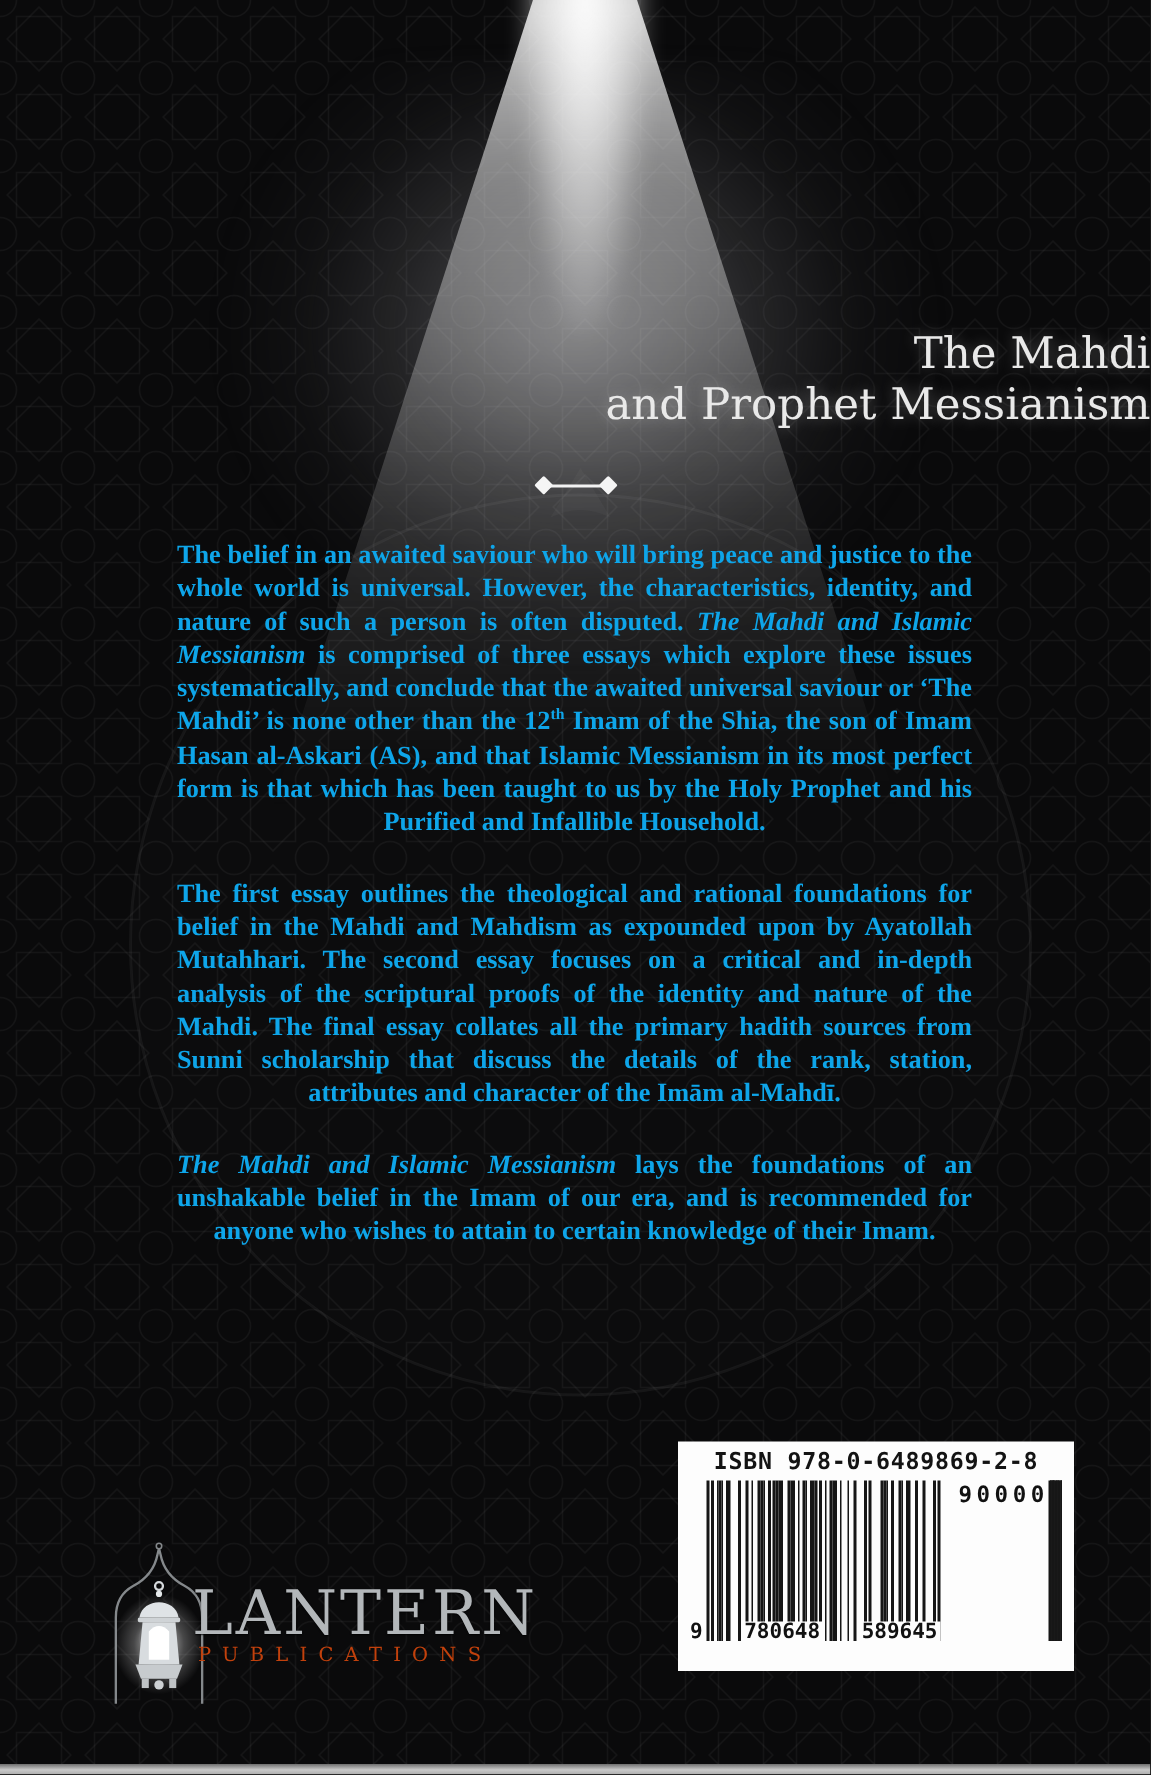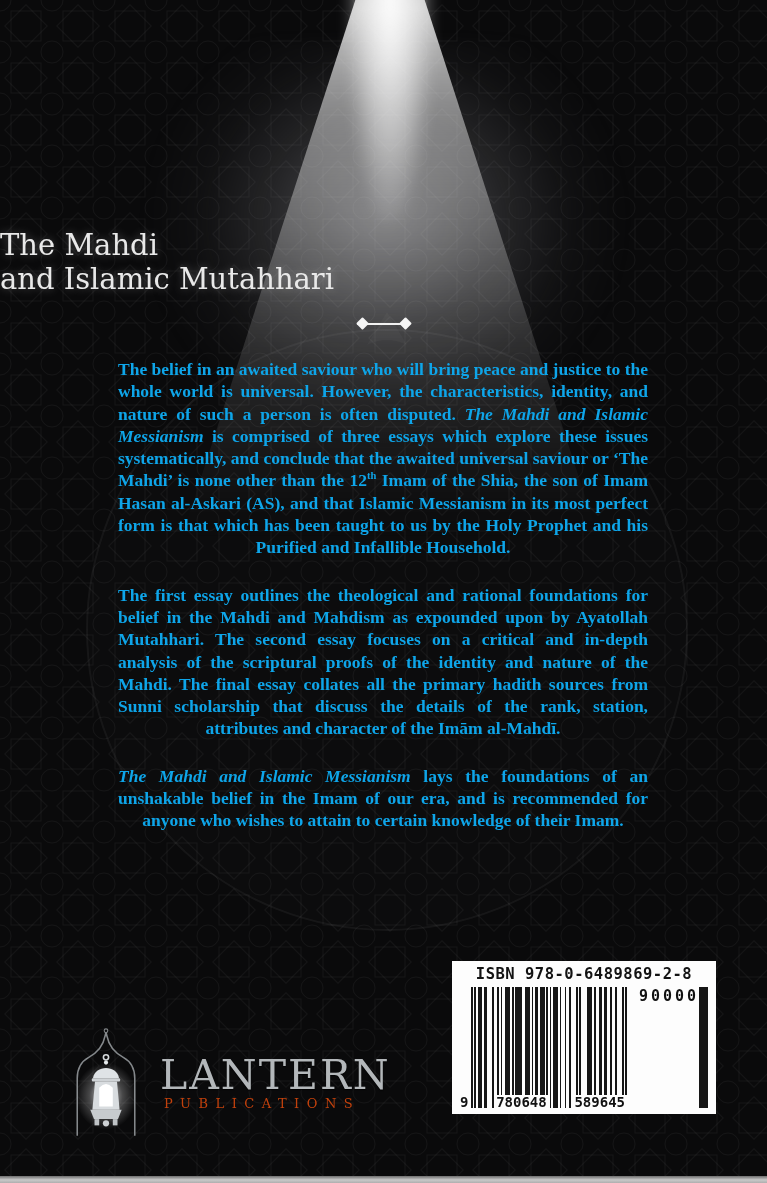--- a/index.html
+++ b/index.html
@@ -25,22 +25,22 @@
     filter:blur(20px); pointer-events:none;
   }
   .beam-core{
     position:absolute; left:347px; top:-50px; width:86px; height:270px;
     background:radial-gradient(ellipse at 50% 18%, rgba(255,255,255,0.98) 0%,
       rgba(255,255,255,0.45) 45%, rgba(255,255,255,0) 75%);
     filter:blur(7px); pointer-events:none;
   }
   
   .title-block{
-    position:absolute; left:0; top:228px; width:100%;
-    text-align:left; color:#e9e9e9;
+    position:absolute; left:0; top:218px; width:100%;
+    text-align:right; color:#e9e9e9;
     font-family:"DejaVu Serif","Liberation Serif",serif;
     font-size:29px; line-height:34px;
     text-shadow:0 0 10px rgba(255,255,255,0.30);
   }
   .divider{
     position:absolute; left:0; top:319px; width:100%;
     display:flex; justify-content:center; align-items:center;
   }
   .divider .line{width:38px; height:2px; background:#f2f2f2;}
   .divider .dia{width:9px; height:9px; background:#f5f5f5; transform:rotate(45deg); border-radius:1px;}
@@ -52,21 +52,21 @@
     font-weight:bold; font-size:17.5px; line-height:22.3px;
     text-align:justify; text-align-last:center;
   }
   .body-text p{margin:0 0 25px 0;}
   .body-text p:last-child{margin-bottom:0;}
   .it{font-style:italic;}
   .sup{vertical-align:super; font-size:0.6em; line-height:0;}
   
   .barcode-box{
     position:absolute; left:452px; top:961px; width:264px; height:153px;
-    background:#fdfdfd; box-sizing:border-box; padding:3px 9px 6px 9px;
+    background:#fdfdfd; box-sizing:border-box; padding:3px 9px 20px 9px;
     display:flex; flex-direction:column;
   }
   .isbn-line{
     font-family:"DejaVu Sans Mono", monospace; font-weight:bold;
     font-size:15.5px; color:#131313; text-align:center; letter-spacing:0.5px;
     height:21px; line-height:21px; white-space:nowrap;
   }
   .bars-row{flex:1; display:flex; align-items:stretch;}
   .ean-wrap{position:relative; width:156px; margin-left:10px; margin-top:2px;}
   .bars{display:flex; height:100%;}
@@ -80,21 +80,21 @@
   }
   .ean-digits span{background:#fdfdfd; padding:0 2px;}
   .supp-wrap{flex:1; margin-left:12px; margin-top:2px; display:flex; }
   .supp-num{
     font-family:"DejaVu Sans Mono", monospace; font-weight:bold;
     font-size:15px; color:#111; text-align:right; letter-spacing:3px;
     height:19px; line-height:19px;
   }
   .supp-bars{flex:1;}
   
-  .logo{position:absolute; left:72px; top:1028px; display:flex; align-items:flex-start;gap:32px;}
+  .logo{position:absolute; left:72px; top:1028px; display:flex; align-items:flex-start;}
   .logo-text{margin-left:-12px; margin-top:28px;}
   .logo-name{
     font-family:"DejaVu Serif","Liberation Serif",serif;
     font-size:41px; line-height:38px; letter-spacing:2px; color:#b3b7ba;
     text-shadow:0 1px 1px rgba(0,0,0,0.8);
   }
   .logo-sub{
     font-family:"DejaVu Serif","Liberation Serif",serif;
     font-size:13px; letter-spacing:7.5px; color:#c2410c; margin-top:2px; margin-left:4px;
     white-space:nowrap;
@@ -130,21 +130,21 @@
     <circle cx="387" cy="630" r="300" fill="rgba(255,255,255,0.012)" stroke="rgba(255,255,255,0.05)" stroke-width="2"></circle>
     <path d="M387,312 L367,345 Q387,335 407,345 Z" fill="rgba(255,255,255,0.03)"></path>
   </svg>
 
   <div class="glow-wide"></div>
   <div class="beam-cone"></div>
   <div class="beam-core"></div>
 
   <div class="title-block">
     <div>The Mahdi</div>
-    <div>and Islamic Mutahhari</div>
+    <div>and Prophet Messianism</div>
   </div>
 
   <div class="divider">
     <span class="dia l"></span>
     <span class="line"></span>
     <span class="dia r"></span>
   </div>
 
   <div class="body-text">
     <p><span>The belief in an awaited saviour who will bring peace and justice to the whole world is universal. However, the characteristics, identity, and nature of such a person is often disputed. </span><span class="it">The Mahdi and Islamic Messianism</span><span> is comprised of three essays which explore these issues systematically, and conclude that the awaited universal saviour or ‘The Mahdi’ is none other than the 12</span><span class="sup">th</span><span> Imam of the Shia, the son of Imam Hasan al-Askari (AS), and that Islamic Messianism in its most perfect form is that which has been taught to us by the Holy Prophet and his Purified and Infallible Household.</span></p>

